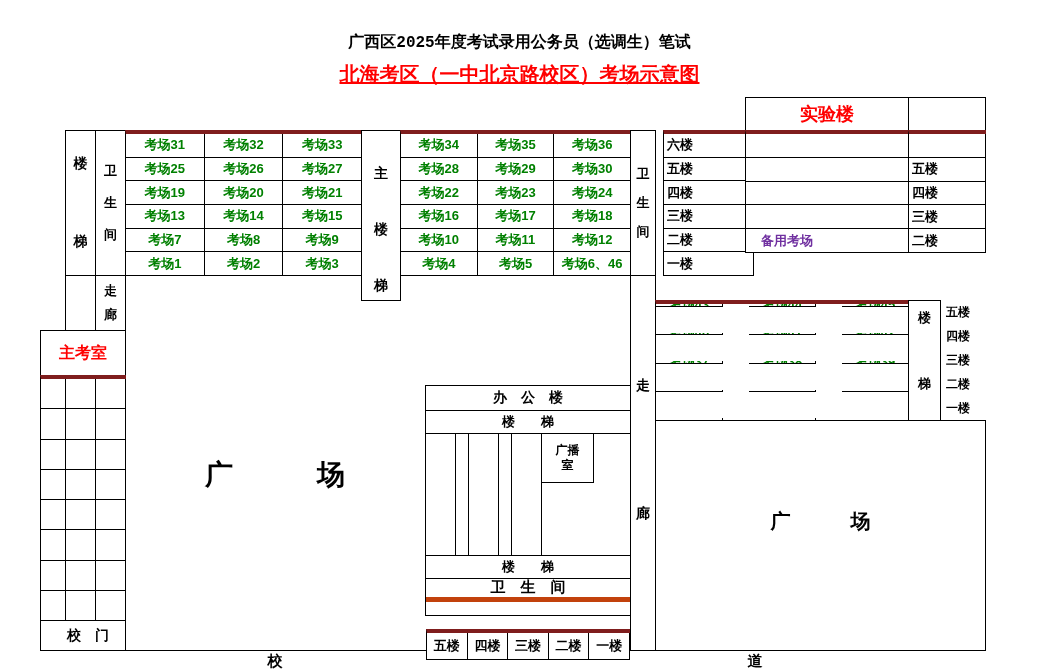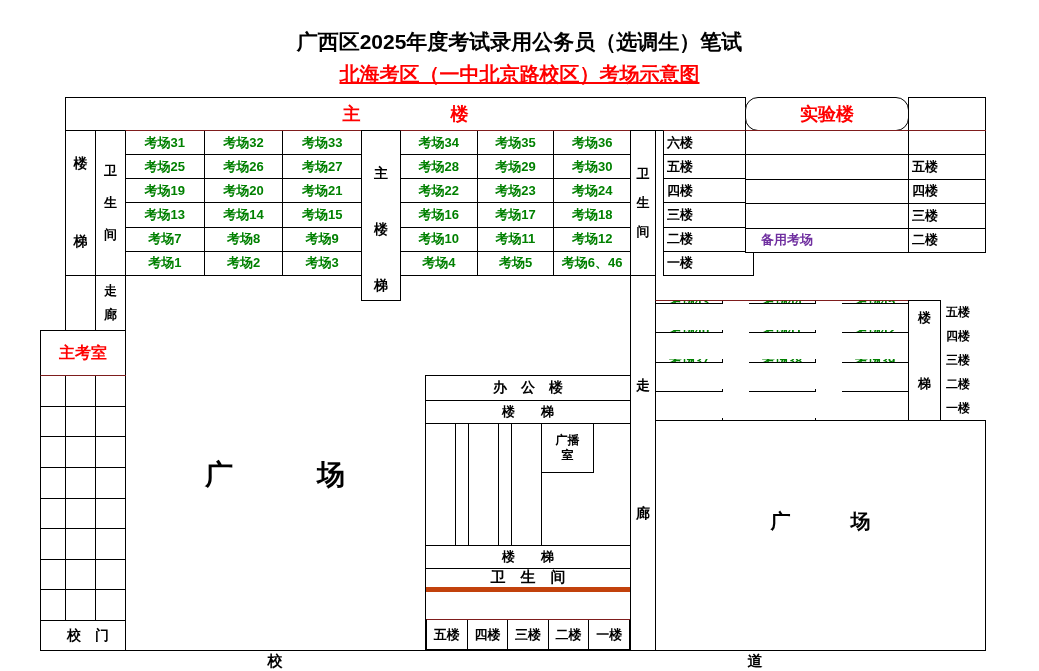--- a/index.html
+++ b/index.html
@@ -3,40 +3,39 @@
 <meta charset="utf-8">
 <style>
   * { margin:0; padding:0; box-sizing:border-box; }
   html,body { background:#fff; }
   body { font-family:"Liberation Sans","DejaVu Sans",sans-serif; font-weight:bold; color:#000; }
   #canvas { position:relative; width:1039px; height:671px; background:#fff; overflow:hidden; }
   .abs { position:absolute; }
   .bx { position:absolute; border:1px solid #000; background:#fff; }
   .cen { display:flex; align-items:center; justify-content:center; }
   .vcol { display:flex; flex-direction:column; align-items:center; justify-content:center; }
-  .bgrid { position:absolute; display:grid; border-top:1px solid #7f1d1d; border-left:1px solid #000; background:#fff; }
+  .bgrid { position:absolute; display:grid; border-top:4px solid #7f1d1d; border-left:1px solid #000; background:#fff; }
   .bgrid > div { border-right:1px solid #000; border-bottom:1px solid #000; display:flex; align-items:center; justify-content:center; overflow:hidden; }
   .pgrid { position:absolute; display:grid; }
   .pgrid > div { display:flex; align-items:center; }
   .room { color:var(--green); font-size:13px; }
   .flabel { justify-content:flex-start !important; padding-left:3px; font-size:13px; }
   .reserve { color:var(--purple); justify-content:flex-start !important; padding-left:15px; font-size:13px; }
   .red { color:var(--red); }
   .line { position:absolute; background:#000; }
 </style>
 </head>
 <body>
 
 <div id="canvas">
 
-  <div class="abs cen" style="left:0;top:28px;width:1039px;height:28px;font-size:21px;">广西区2025年度考试录用公务员（选调生）笔试</div>
+  <div class="abs cen" style="left:0;top:28px;width:1039px;height:28px;font-size:16px;font-family:Liberation Mono, monospace;">广西区2025年度考试录用公务员（选调生）笔试</div>
   <div class="abs cen red" style="left:0;top:60px;width:1039px;height:28px;font-size:20px;text-decoration:underline;">北海考区（一中北京路校区）考场示意图</div>
 
-  <div class="bx cen red" style="left:65px;top:97px;width:681px;height:34px;font-size:18px;">主　　　　　楼</div>
-  <div class="bx cen red" style="left:745px;top:97px;width:164px;height:34px;font-size:18px;border-radius:13px;">实验楼</div>
+  <div class="bx cen red" style="left:745px;top:97px;width:164px;height:34px;font-size:18px;">实验楼</div>
   <div class="bx" style="left:908px;top:97px;width:78px;height:34px;"></div>
 
   <div class="bx vcol" style="left:65px;top:130px;width:31px;height:146px;gap:60px;font-size:14px;">
     <span>楼</span>
     <span>梯</span>
   </div>
   <div class="bx vcol" style="left:95px;top:130px;width:31px;height:146px;gap:14px;font-size:13px;">
     <span>卫</span>
     <span>生</span>
     <span>间</span>
@@ -154,21 +153,21 @@
       <div></div>
     <div></div>
       <div></div>
       <div></div>
   </div>
   <div class="bx cen" style="left:40px;top:620px;width:86px;height:31px;font-size:14px;padding-left:10px;">校　门</div>
 
   <div class="abs cen" style="left:125px;top:455px;width:300px;height:40px;font-size:28px;">广　　　场</div>
   <div class="line" style="left:125px;top:650px;width:301px;height:1px;"></div>
 
-  <div class="bx" style="left:425px;top:375px;width:206px;height:276px;">
+  <div class="bx" style="left:425px;top:385px;width:206px;height:231px;">
     <div class="abs cen" style="left:0;top:0;width:204px;height:24px;font-size:14px;">办　公　楼</div>
     <div class="abs cen" style="left:0;top:24px;width:204px;height:24px;font-size:13px;border-top:1px solid #000;border-bottom:1px solid #000;">楼　　梯</div>
     <div class="line" style="left:29px;top:47px;width:1px;height:122px;"></div>
     <div class="line" style="left:42px;top:47px;width:1px;height:122px;"></div>
     <div class="line" style="left:72px;top:47px;width:1px;height:122px;"></div>
     <div class="line" style="left:85px;top:47px;width:1px;height:122px;"></div>
     <div class="line" style="left:115px;top:47px;width:1px;height:122px;"></div>
     <div class="abs vcol" style="left:115px;top:47px;width:53px;height:50px;border:1px solid #000;font-size:12px;line-height:1.25;text-align:center;">
       <span>广播</span>
       <span>室</span>

